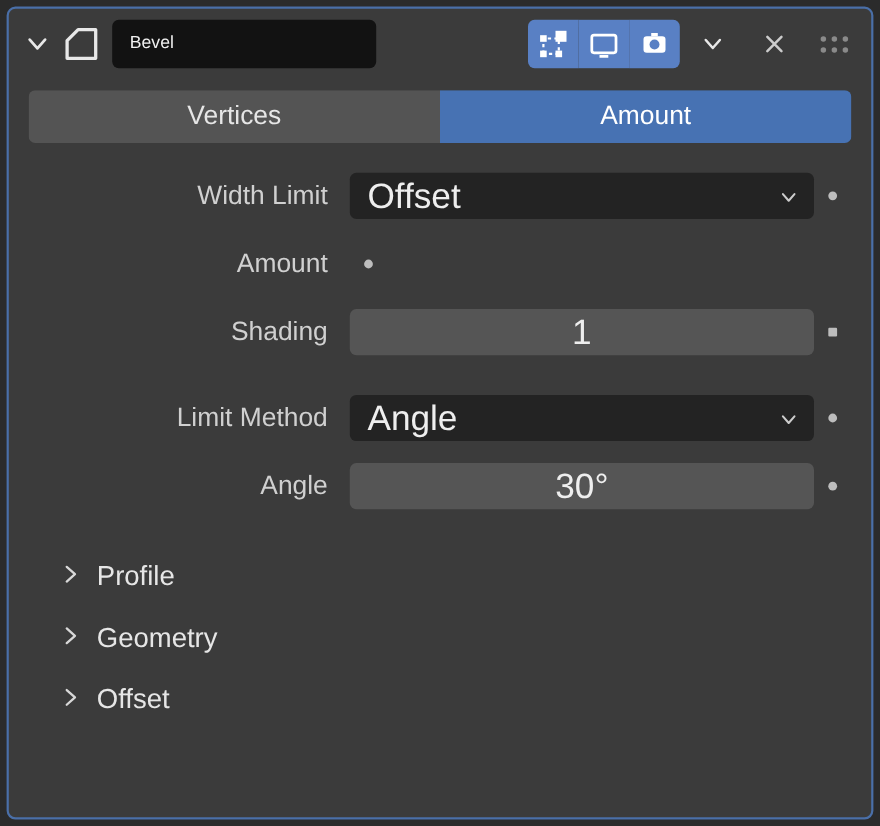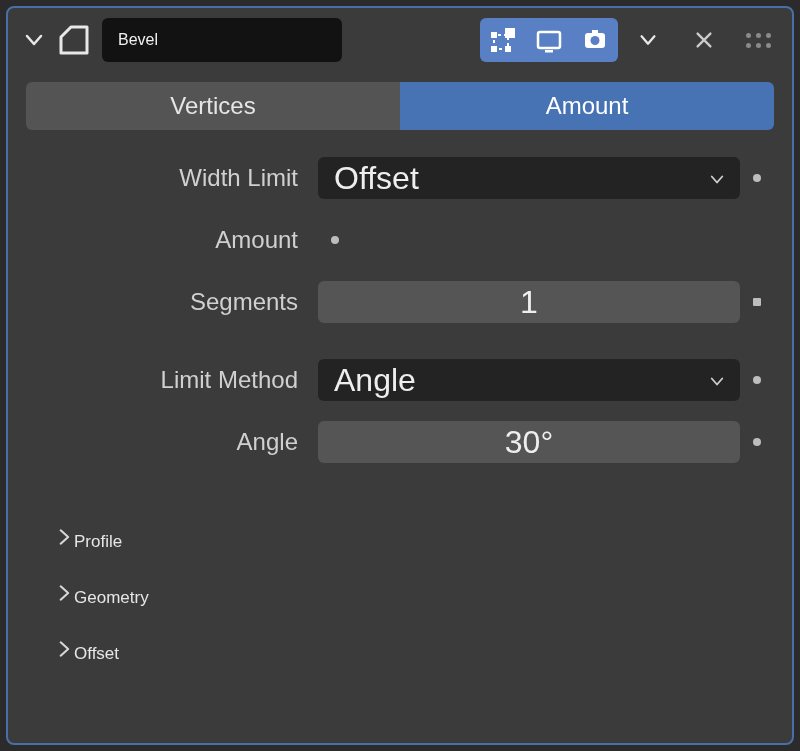--- a/index.html
+++ b/index.html
@@ -143,25 +143,25 @@
   }
   .dot {
     width:8px;height:8px;border-radius:50%;background:var(--dot);
   }
   .dot.square { border-radius:1px; }
 
   
   .subpanels { margin-top:30px; }
   .subpanel {
     display:flex;
-    align-items:flex-end;
-    gap:0;
+    align-items:center;
+    gap:14px;
     height:56px;
     padding-left:46px;
-    font-size:17px;
+    font-size:25px;
     color:var(--text);
   }
 
   .stroke-white { stroke:#e8e8e8; }
 </style>
 </head>
 <body>
 
 <div class="panel">
 
@@ -251,21 +251,21 @@
   </div>
 
   <div class="row">
     <div class="row-label">Amount</div>
     <div class="row-dot">
         <div class="dot"></div>
       </div>
   </div>
 
   <div class="row">
-    <div class="row-label">Segments</div>
+    <div class="row-label">Shading</div>
     <div class="row-field field-num">
       <span>1</span>
     </div>
     <div class="row-dot">
         <div class="dot square"></div>
       </div>
   </div>
 
   <div class="row section-gap">
     <div class="row-label">Limit Method</div>

